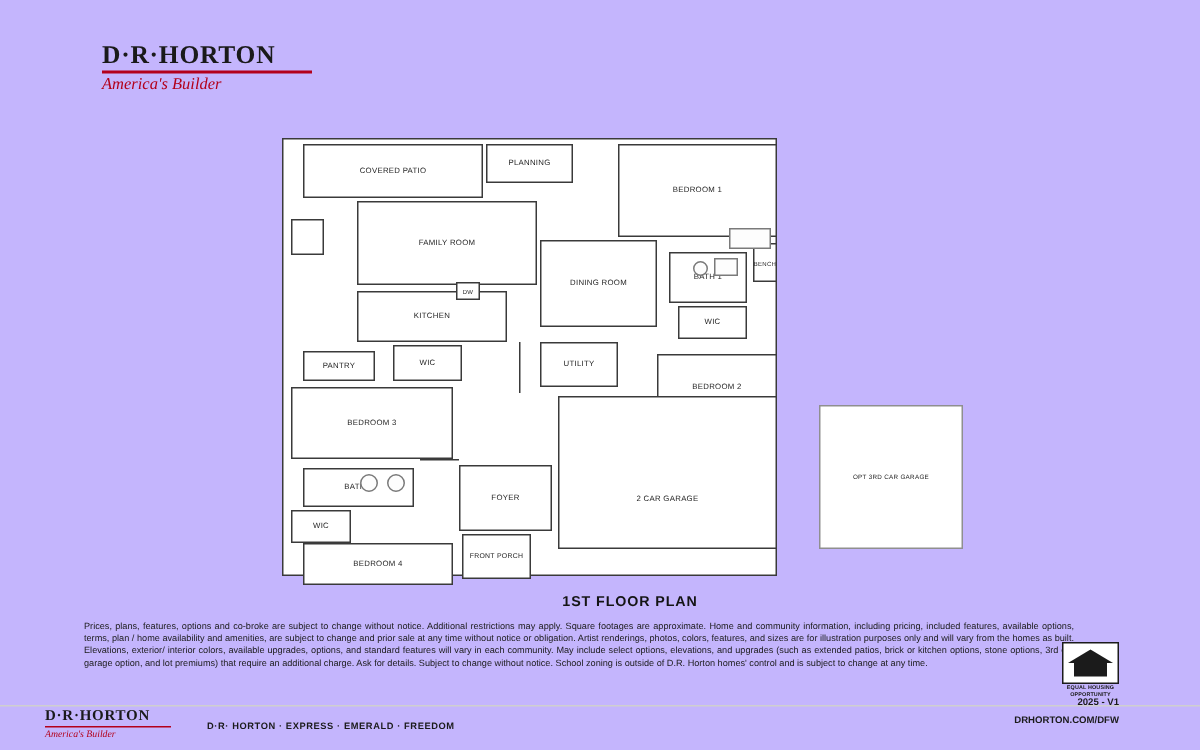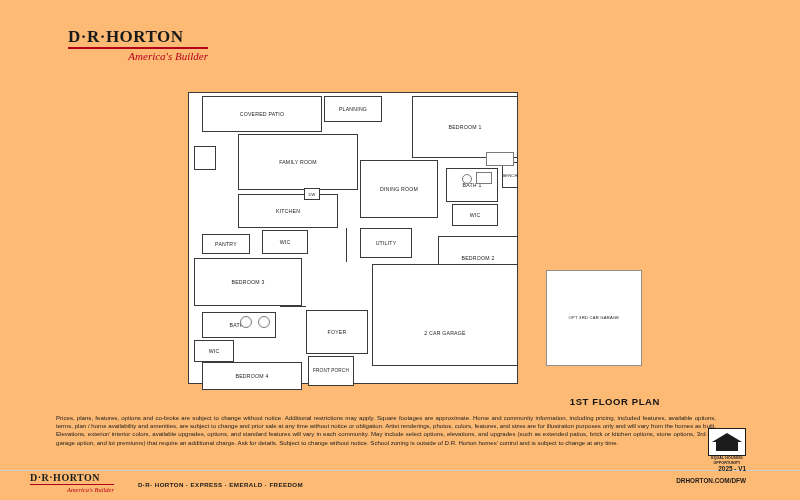--- a/index.html
+++ b/index.html
@@ -5,21 +5,21 @@
   html, body {
     margin: 0;
     padding: 0;
     background: #ffffff;
     font-family: "Liberation Sans", sans-serif;
   }
   #page {
     position: relative;
     width: 800px;
     height: 500px;
-    background: #fdba74;
+    background: #c4b5fd;
     overflow: hidden;
   }
   
   .brand {
     position: absolute;
     left: 68px;
     top: 28px;
     width: 150px;
   }
   .brand-word {
@@ -34,21 +34,20 @@
     height: 2px;
     background: #b3001b;
     margin: 2px 0 1px 0;
     width: 140px;
   }
   .brand-tag {
     font-family: "Liberation Serif", serif;
     font-style: italic;
     font-size: 11px;
     color: #b3001b;
-    text-align: right;
     width: 140px;
     line-height: 1.1;
   }
   .std-badge {
     position: absolute;
     left: 68px;
     top: 66px;
     border: 1px solid #9a9a9a;
     padding: 2px 6px 2px 3px;
     display: flex;
@@ -123,21 +122,21 @@
     border: 0.8px solid #7a7a7a;
     background: #fdfdfd;
     box-sizing: border-box;
   }
   .fixture.round { border-radius: 50%; }
   .plan-title {
     position: absolute;
     left: 180px;
     top: 396px;
     width: 480px;
-    text-align: right;
+    text-align: center;
     font-size: 9.5px;
     font-weight: bold;
     letter-spacing: 0.6px;
     color: #141414;
   }
   
   .disclaimer {
     position: absolute;
     left: 56px;
     top: 414px;

